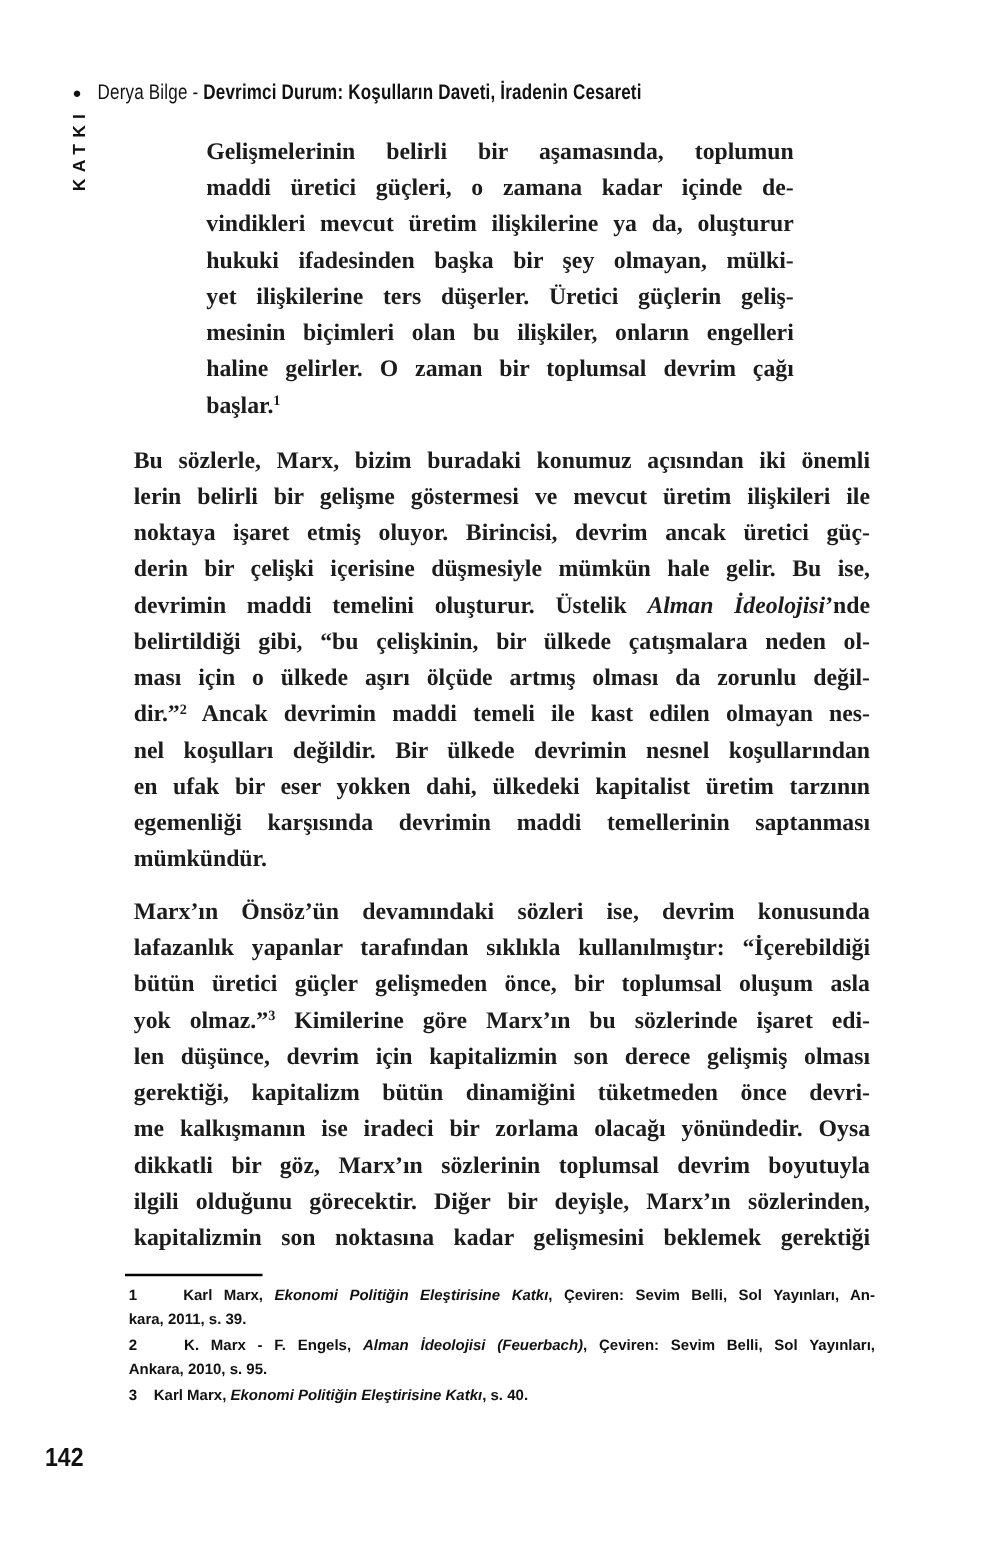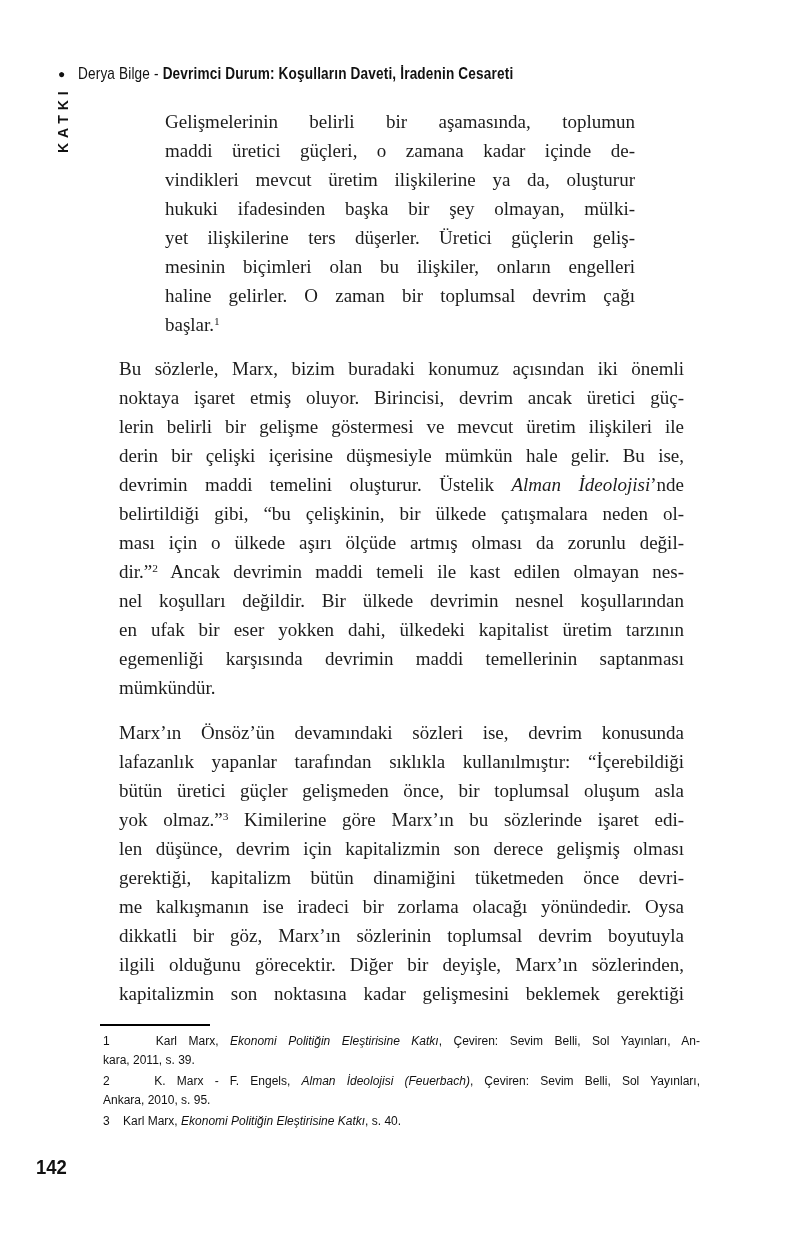--- a/index.html
+++ b/index.html
@@ -33,24 +33,24 @@
   .katki{
     position:absolute;left:55px;top:153px;
     transform:rotate(-90deg);transform-origin:0 0;
     font-family:"Liberation Sans","DejaVu Sans",sans-serif;
     font-weight:bold;font-size:14px;letter-spacing:5px;color:#111;
     white-space:nowrap;
   }
   
   .content{
     position:absolute;left:103px;top:107px;width:597px;
-    font-size:19px;line-height:29px;color:#1c1c1c;
+    font-size:19px;line-height:29px;color:#1c1c1c;font-weight:bold;
   }
   .quote{margin:0 0 0 62px;width:470px;}
-  .para{margin:16px;}
+  .para{margin:4px;}
   .para-first{margin-top:15px;}
   .para-next{margin-top:13px;}
   .tline{
     text-align:justify;
     text-align-last:justify;
     white-space:nowrap;
   }
   .tline-left{text-align-last:left;}
   .it{font-style:italic;}
   .sup{font-size:60%;position:relative;top:-0.5em;line-height:0;}
@@ -92,22 +92,22 @@
         <div class="tline"><span>maddi üretici güçleri, o zamana kadar içinde de-</span></div>
         <div class="tline"><span>vindikleri mevcut üretim ilişkilerine ya da, oluşturur</span></div>
         <div class="tline"><span>hukuki ifadesinden başka bir şey olmayan, mülki-</span></div>
         <div class="tline"><span>yet ilişkilerine ters düşerler. Üretici güçlerin geliş-</span></div>
         <div class="tline"><span>mesinin biçimleri olan bu ilişkiler, onların engelleri</span></div>
         <div class="tline"><span>haline gelirler. O zaman bir toplumsal devrim çağı</span></div>
         <div class="tline tline-left"><span>başlar.</span><span class="sup">1</span></div>
       </div>
     <div class="para para-first">
         <div class="tline"><span>Bu sözlerle, Marx, bizim buradaki konumuz açısından iki önemli</span></div>
+        <div class="tline"><span>lerin belirli bir gelişme göstermesi ve mevcut üretim ilişkileri ile</span></div>
         <div class="tline"><span>noktaya işaret etmiş oluyor. Birincisi, devrim ancak üretici güç-</span></div>
-        <div class="tline"><span>lerin belirli bir gelişme göstermesi ve mevcut üretim ilişkileri ile</span></div>
         <div class="tline"><span>derin bir çelişki içerisine düşmesiyle mümkün hale gelir. Bu ise,</span></div>
         <div class="tline"><span>devrimin maddi temelini oluşturur. Üstelik </span><span class="it">Alman İdeolojisi</span><span>’nde</span></div>
         <div class="tline"><span>belirtildiği gibi, “bu çelişkinin, bir ülkede çatışmalara neden ol-</span></div>
         <div class="tline"><span>ması için o ülkede aşırı ölçüde artmış olması da zorunlu değil-</span></div>
         <div class="tline"><span>dir.”</span><span class="sup">2</span><span> Ancak devrimin maddi temeli ile kast edilen olmayan nes-</span></div>
         <div class="tline"><span>nel koşulları değildir. Bir ülkede devrimin nesnel koşullarından</span></div>
         <div class="tline"><span>en ufak bir eser yokken dahi, ülkedeki kapitalist üretim tarzının</span></div>
         <div class="tline"><span>egemenliği karşısında devrimin maddi temellerinin saptanması</span></div>
         <div class="tline tline-left"><span>mümkündür.</span></div>
       </div>

